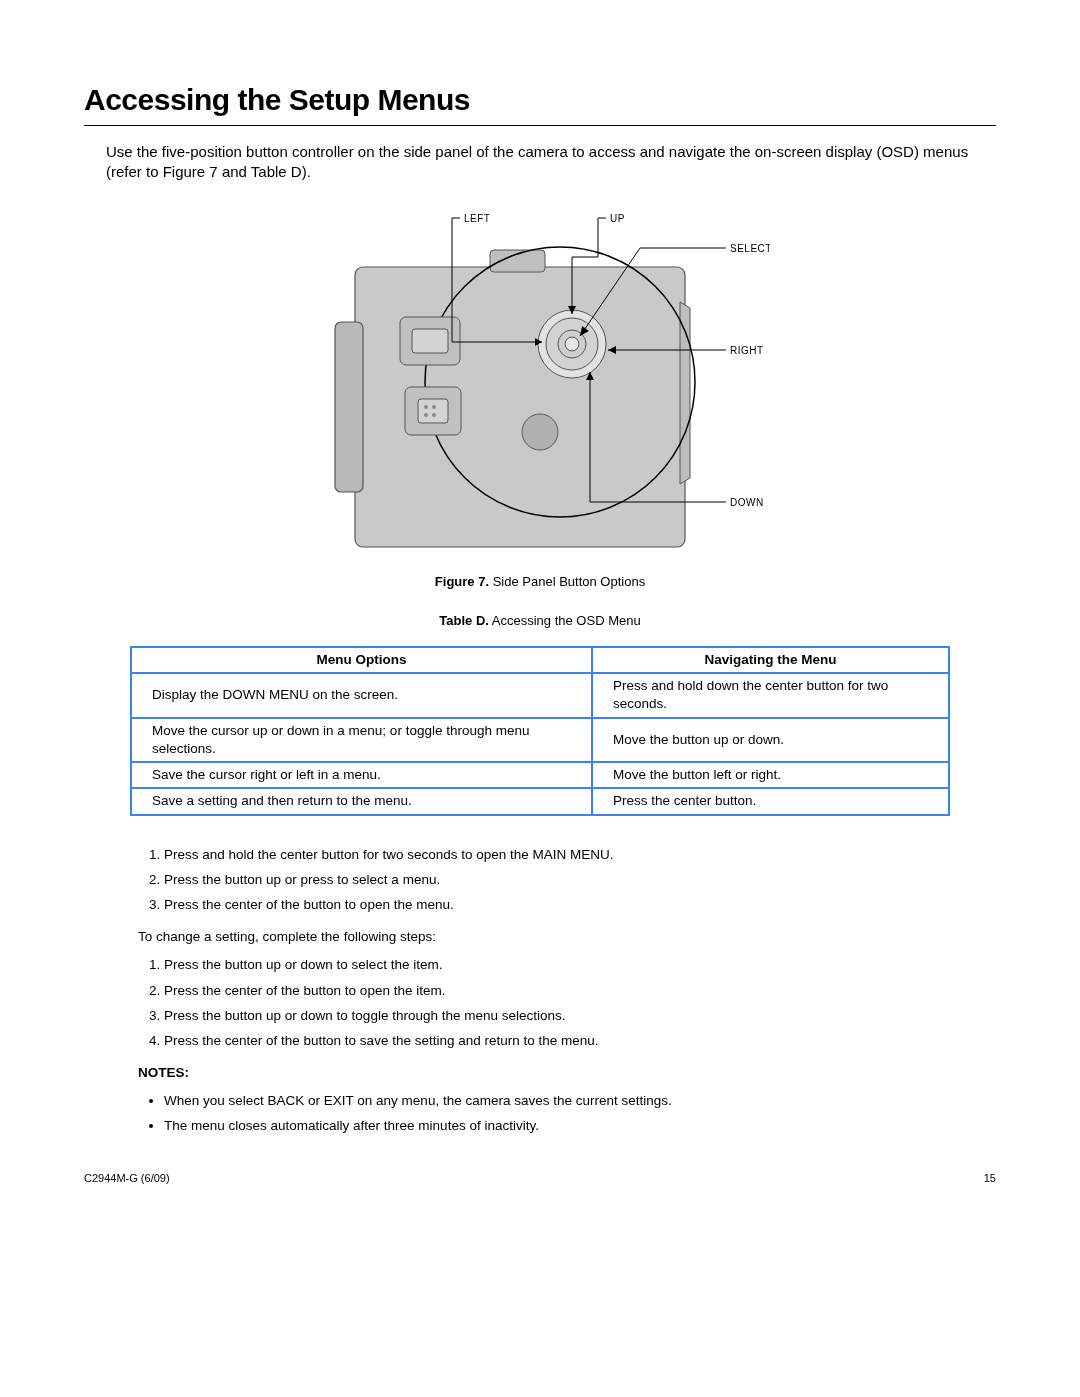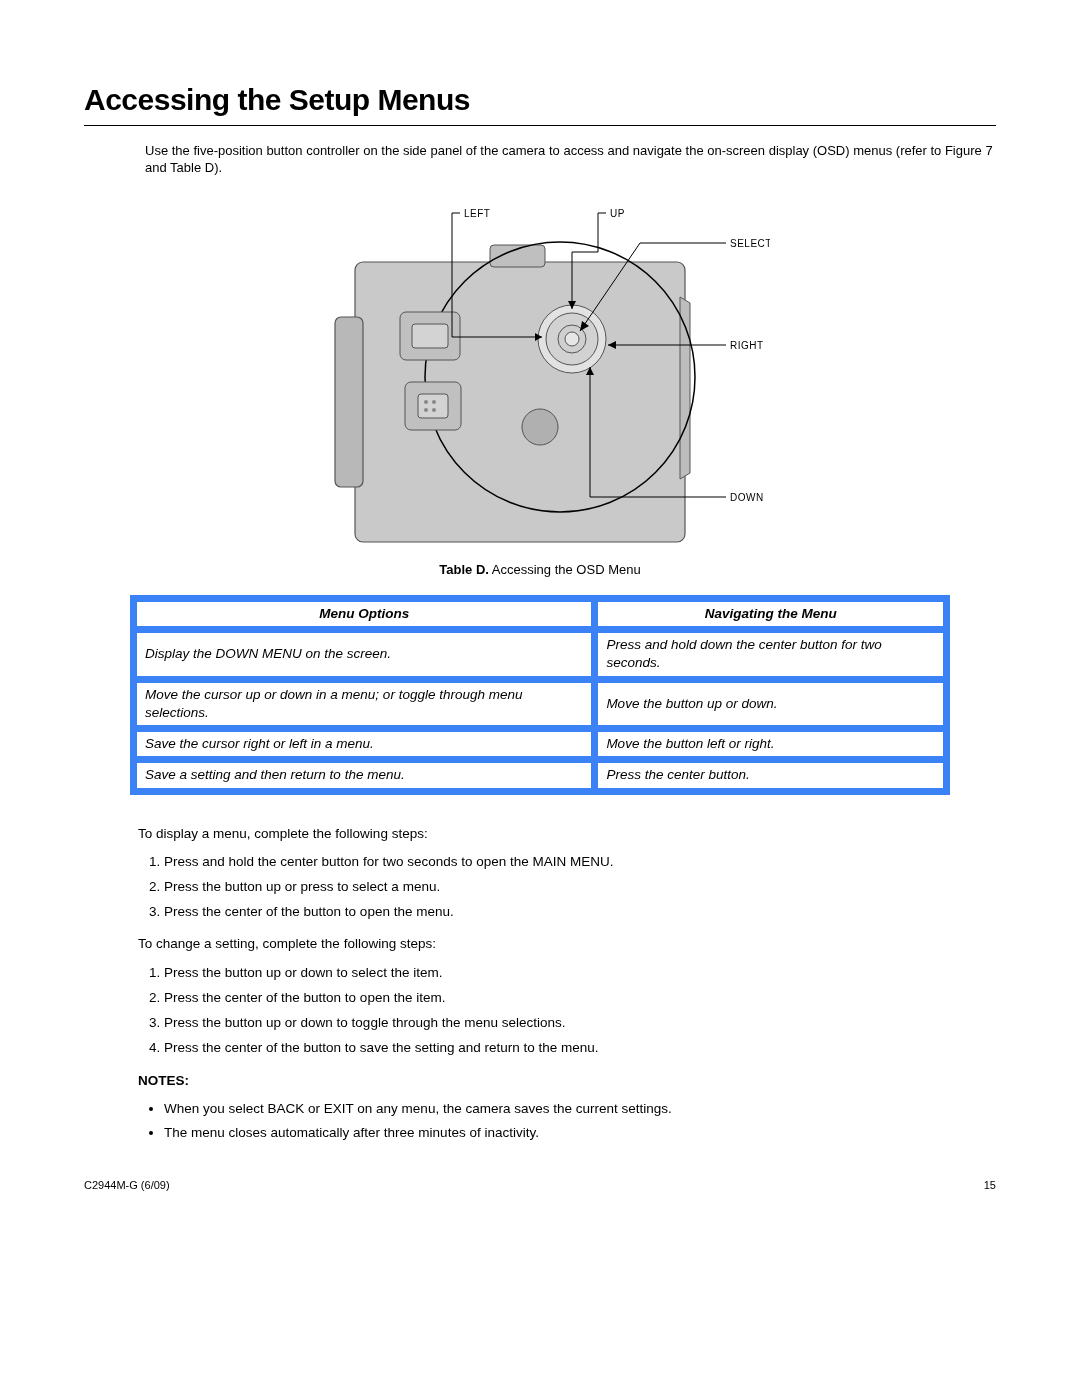--- a/index.html
+++ b/index.html
@@ -19,22 +19,22 @@
     font-size: 30px;
     margin: 0 0 4px 0;
     letter-spacing: -0.5px;
   }
   .rule {
     border: none;
     border-top: 1px solid #000;
     margin: 0 0 16px 0;
   }
   .intro {
-    margin: 0 0 20px 61px;
-    font-size: 13px;
+    margin: 0 0 20px 22px;
+    font-size: 15px;
   }
   .figure-wrap {
     text-align: center;
     margin: 0 0 12px 0;
   }
   svg.figure {
     width: 460px;
     height: 360px;
   }
   .fig-caption {
@@ -48,25 +48,24 @@
     margin: 0 0 16px 0;
   }
   .table-caption .bold { font-weight: bold; }
   table.osd {
     width: 820px;
     margin: 0 auto 30px auto;
     border-collapse: collapse;
     font-size: 13.5px;
   }
   table.osd th, table.osd td {
-    border: 7px solid #3b82f6;
-    padding: 3px 8px;
+    border: 2px solid #3b82f6;
+    padding: 3px 20px;
     text-align: left;
     vertical-align: middle;
-    font-style: italic;
   }
   table.osd th {
     font-weight: bold;
     text-align: center;
   }
   .body-block {
     margin-left: 54px;
     font-size: 13.5px;
   }
   .body-block p { margin: 6px 0 10px 0; }
@@ -151,20 +150,24 @@
     <line x1="408" y1="148" x2="416" y2="148" stroke="#000" stroke-width="1"></line>
     <text x="420" y="152" class="lbl">RIGHT</text>
 
     <line x1="408" y1="300" x2="280" y2="300" stroke="#000" stroke-width="1"></line>
     <line x1="280" y1="300" x2="280" y2="170" stroke="#000" stroke-width="1"></line>
     <polygon points="280,170 276,178 284,178" fill="#000"></polygon>
     <line x1="408" y1="300" x2="416" y2="300" stroke="#000" stroke-width="1"></line>
     <text x="420" y="304" class="lbl">DOWN</text>
   </svg>
 
+  <div class="fig-caption">
+    <span class="bold">Figure 7.</span>
+    <span>Side Panel Button Options</span>
+  </div>
 
   <div class="table-caption">
     <span class="bold">Table D.</span>
     <span>Accessing the OSD Menu</span>
   </div>
 </div>
 
 <table class="osd">
   <thead>
     <tr>
@@ -186,21 +189,20 @@
         <td>Move the button left or right.</td>
       </tr>
     <tr>
         <td>Save a setting and then return to the menu.</td>
         <td>Press the center button.</td>
       </tr>
   </tbody>
 </table>
 
 <div class="body-block">
-  <p>To display a menu, complete the following steps:</p>
   <ol class="steps">
     <li>Press and hold the center button for two seconds to open the MAIN MENU.</li>
     <li>Press the button up or press to select a menu.</li>
     <li>Press the center of the button to open the menu.</li>
   </ol>
 
   <p>To change a setting, complete the following steps:</p>
   <ol class="steps">
     <li>Press the button up or down to select the item.</li>
     <li>Press the center of the button to open the item.</li>

